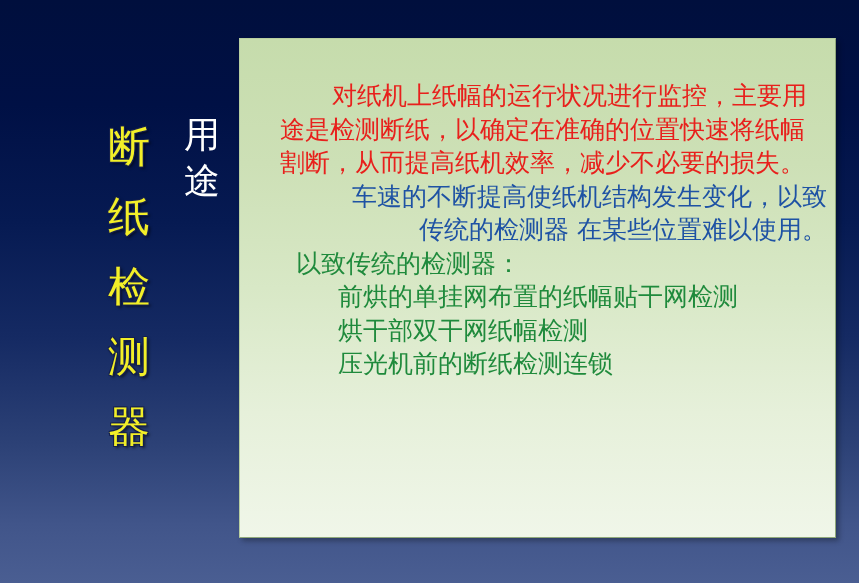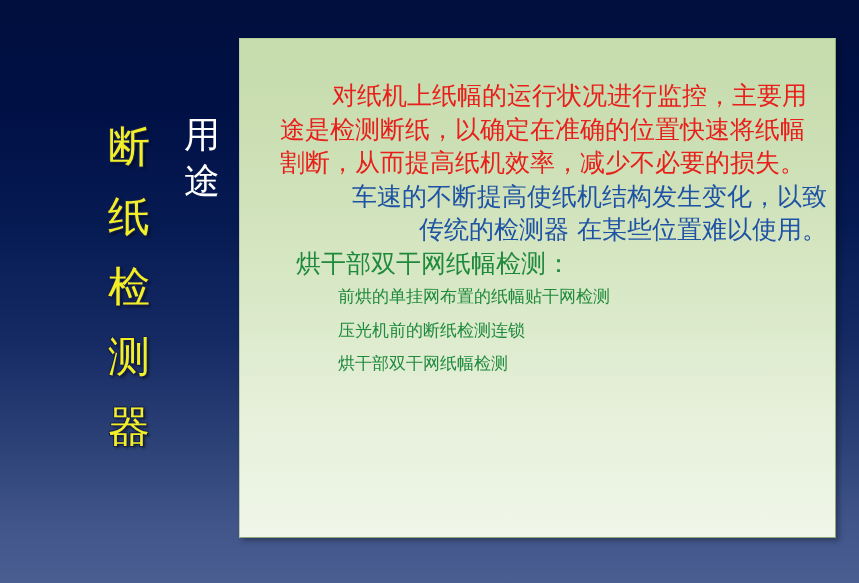--- a/index.html
+++ b/index.html
@@ -105,21 +105,21 @@
   .para.blue   { color: #1e52a4; text-align: right; }
   .para.green  { color: #1f8a3c; }
 
   .indent-2 { text-indent: 52px; }
   .indent-1 { padding-left: 16px; }
   .indent-3 { padding-left: 58px; }
 
   .green-item {
     margin: 0;
     font-family: "DejaVu Sans", "Liberation Sans", sans-serif;
-    font-size: 17px;
+    font-size: 25px;
     line-height: 33.5px;
     color: #1f8a3c;
   }
 </style>
 </head>
 <body>
 
 <div id="slide">
 
   <div id="vertical-title">
@@ -134,23 +134,23 @@
     <span class="vchar">用</span>
     <span class="vchar">途</span>
   </div>
 
   <div id="content-panel">
 
     <p class="para red indent-2">对纸机上纸幅的运行状况进行监控，主要用途是检测断纸，以确定在准确的位置快速将纸幅割断，从而提高纸机效率，减少不必要的损失。</p>
 
     <p class="para blue indent-2">车速的不断提高使纸机结构发生变化，以致传统的检测器 在某些位置难以使用。</p>
 
-    <p class="para green indent-1">烘干部双干网纸幅检测：</p>
+    <p class="para green indent-1">以致传统的检测器：</p>
 
     <div>
       <p class="green-item indent-3">前烘的单挂网布置的纸幅贴干网检测</p>
+      <p class="green-item indent-3">烘干部双干网纸幅检测</p>
       <p class="green-item indent-3">压光机前的断纸检测连锁</p>
-      <p class="green-item indent-3">烘干部双干网纸幅检测</p>
     </div>
 
   </div>
 
 </div>
 
 </body></html>

